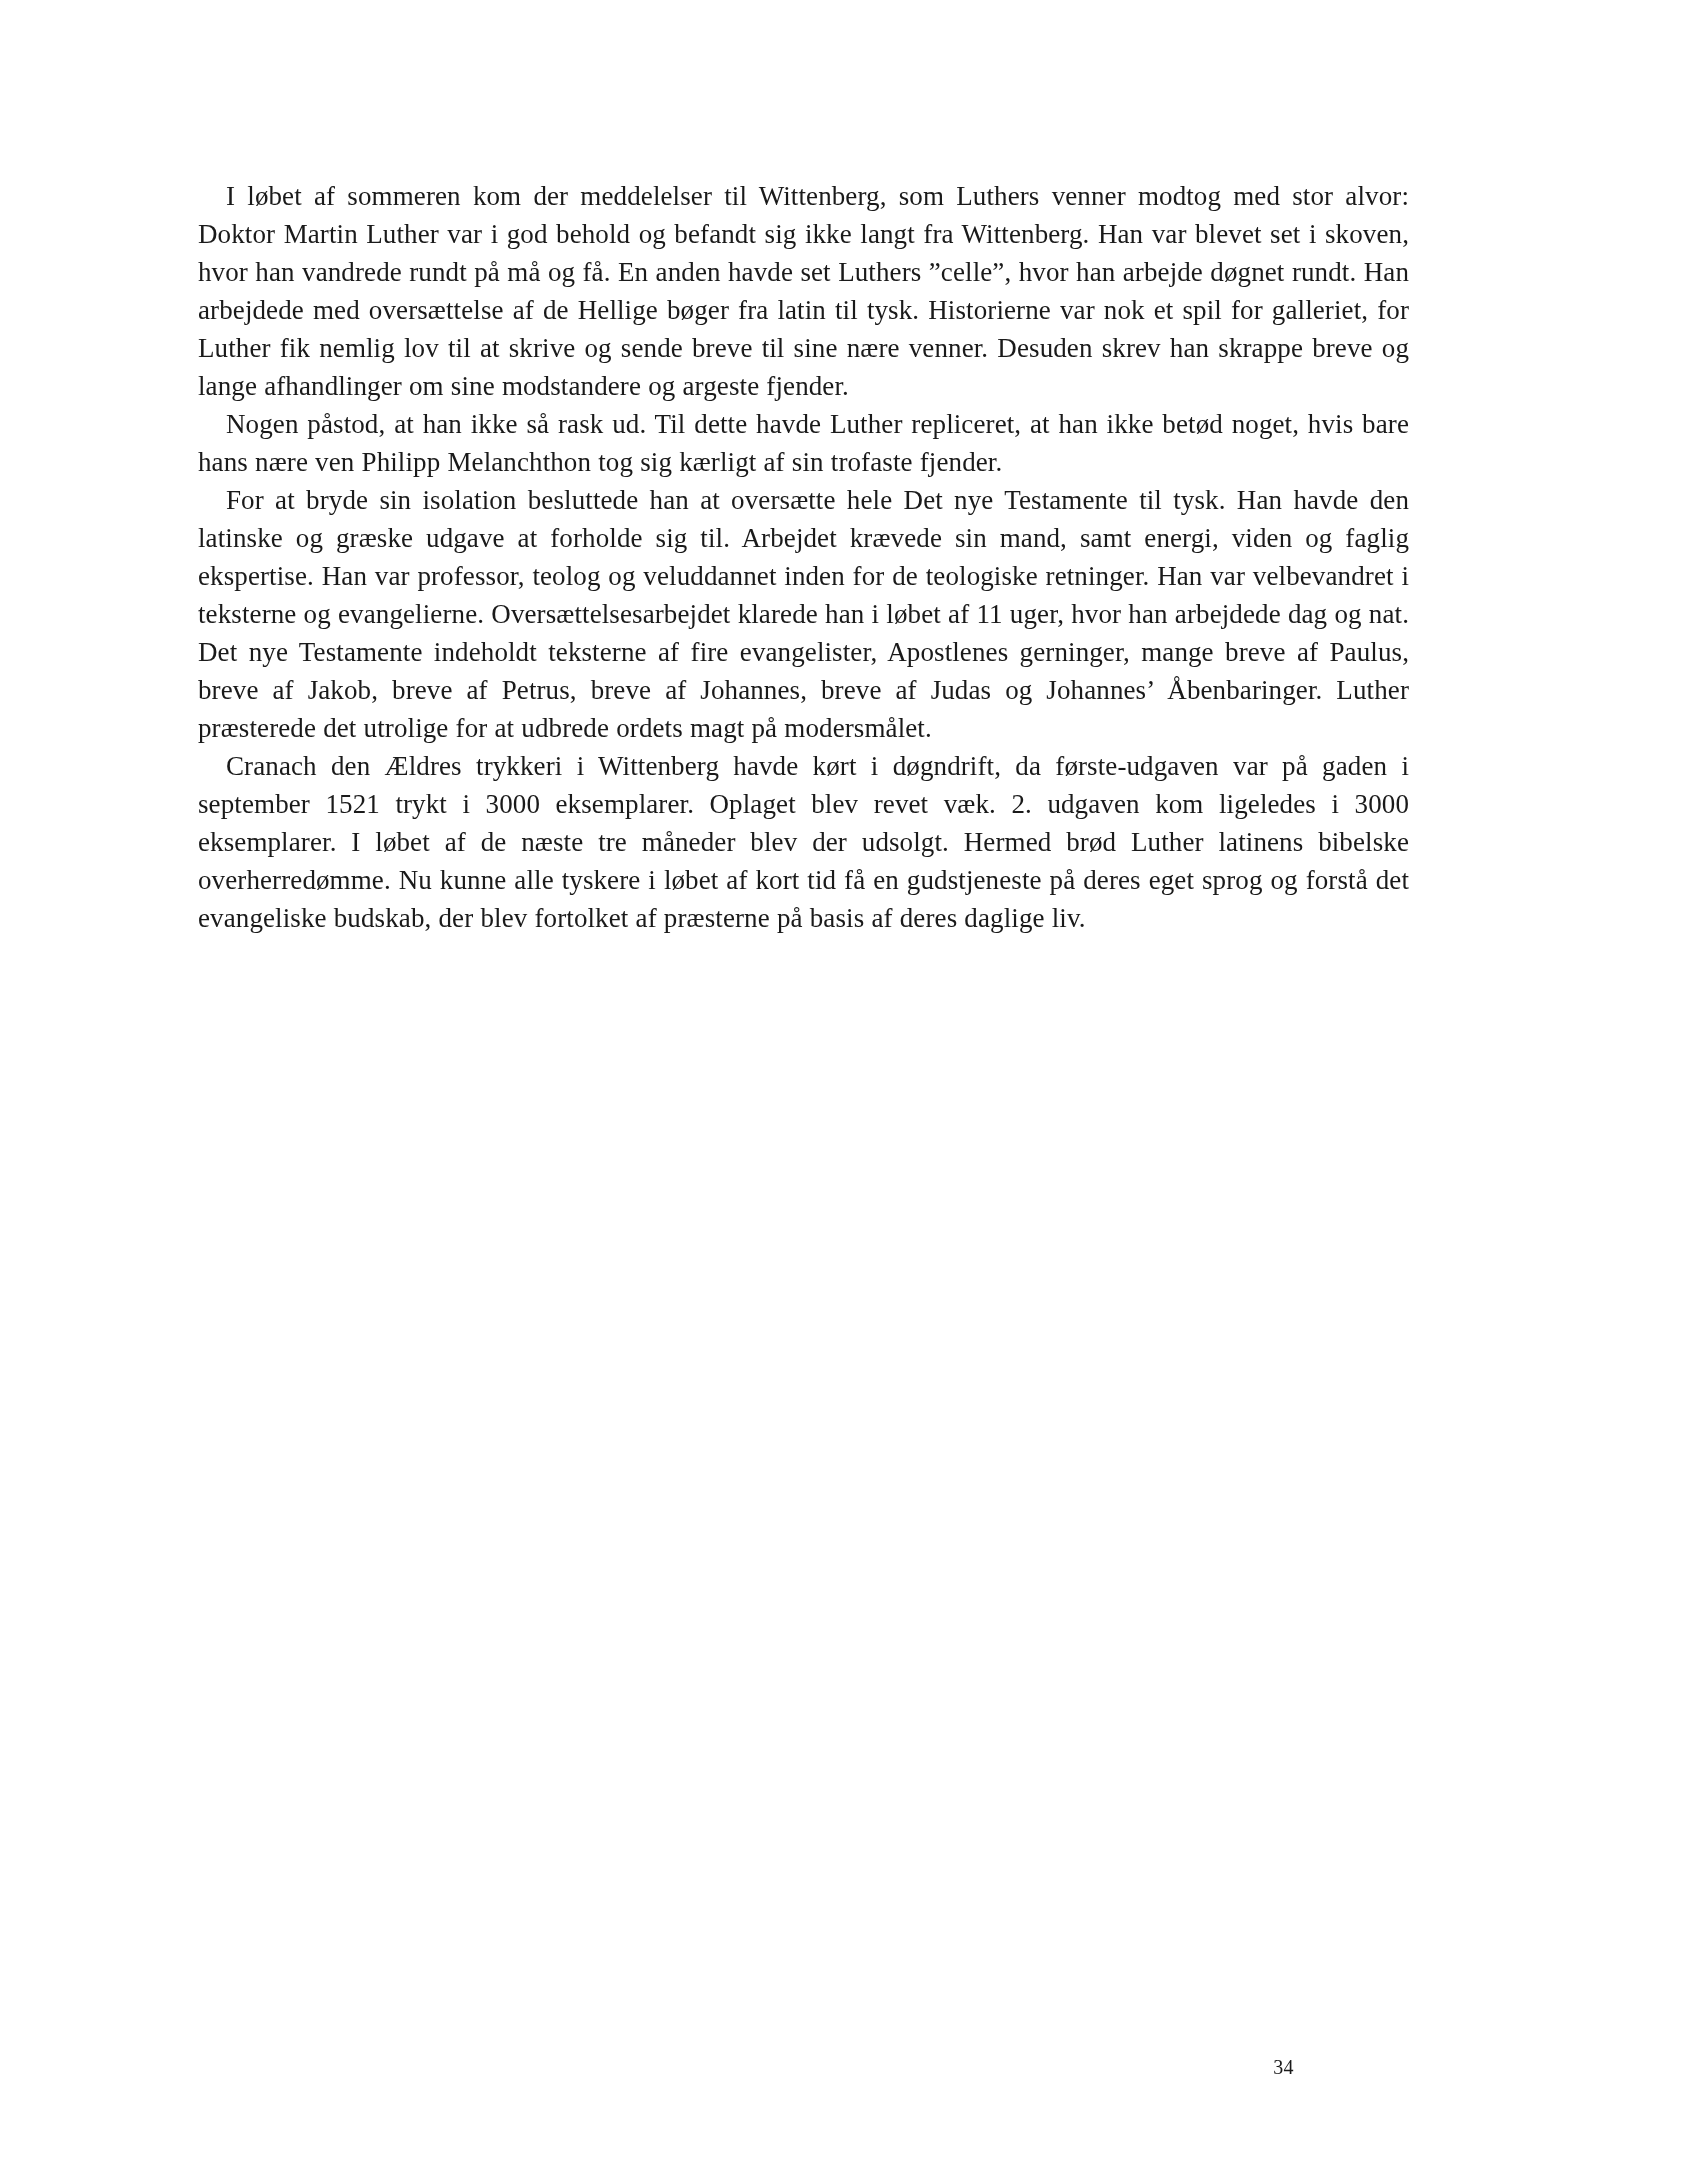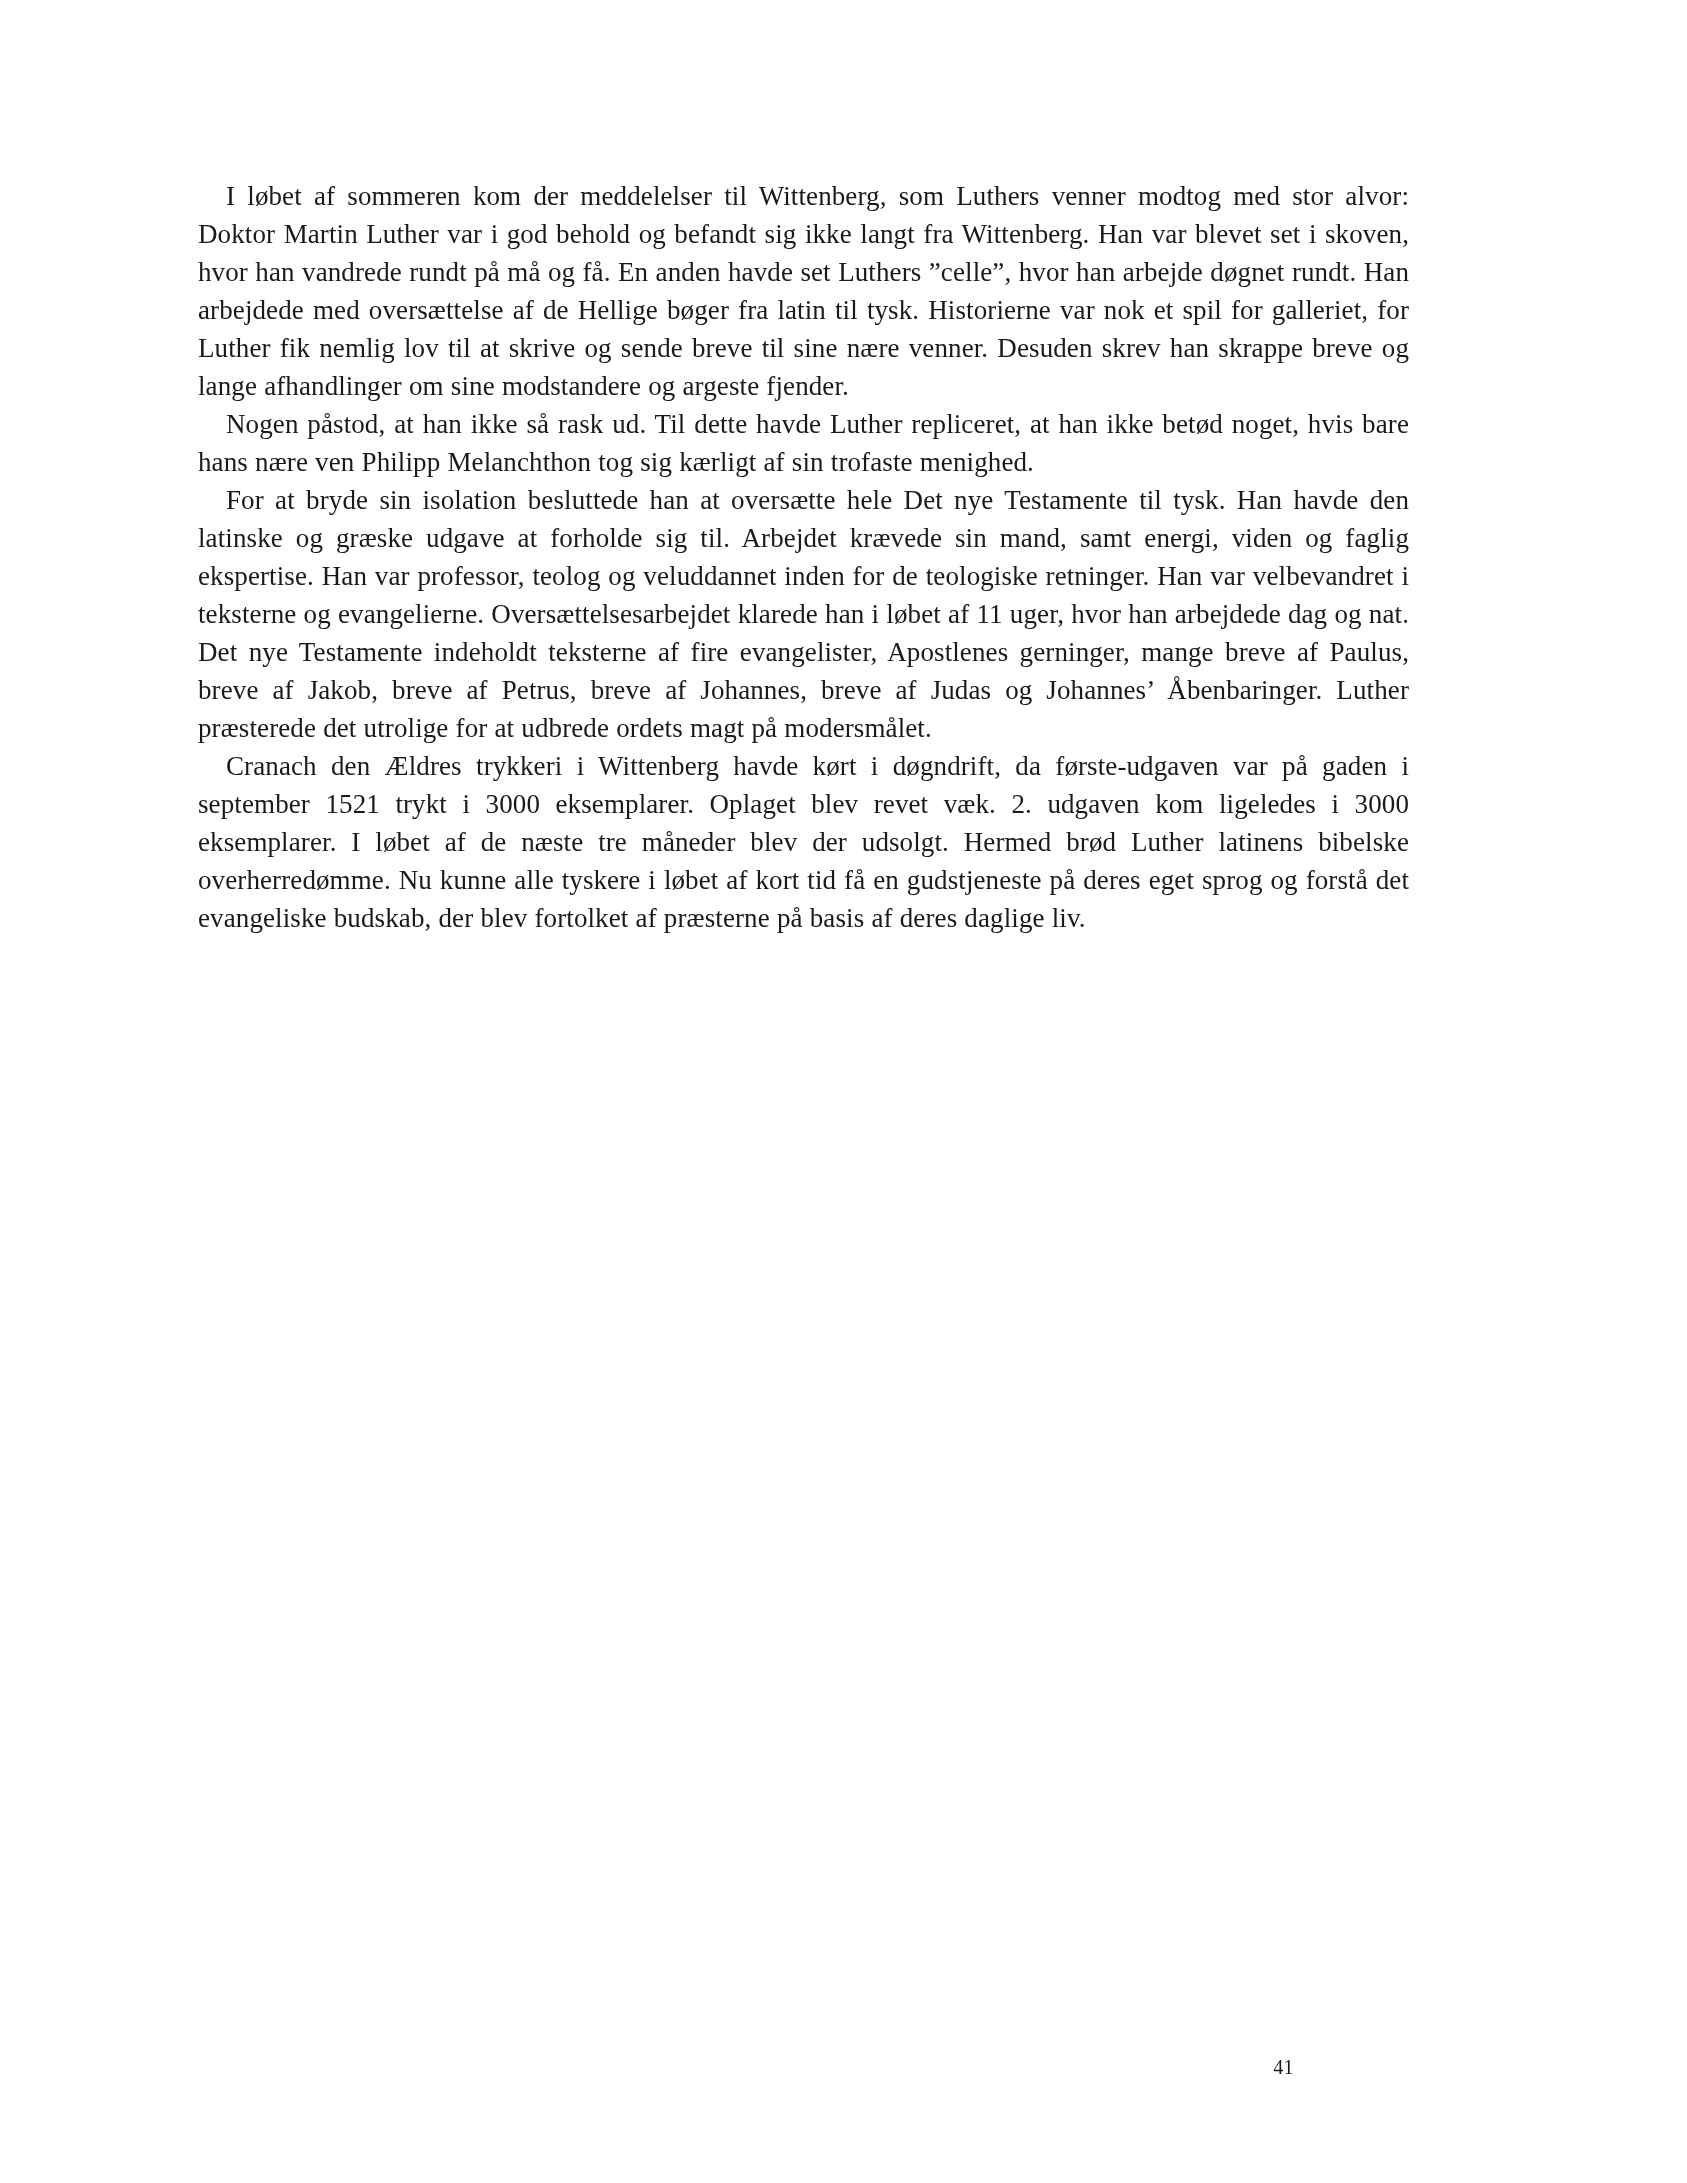--- a/index.html
+++ b/index.html
@@ -57,21 +57,21 @@
     letter-spacing: 0.02em;
   }
 </style>
 </head>
 <body>
 
 <div class="page">
 
   <div class="text-block">
     <p class="body-paragraph">I løbet af sommeren kom der meddelelser til Wittenberg, som Luthers venner modtog med stor alvor: Doktor Martin Luther var i god behold og befandt sig ikke langt fra Wittenberg. Han var blevet set i skoven, hvor han vandrede rundt på må og få. En anden havde set Luthers ”celle”, hvor han arbejde døgnet rundt. Han arbejdede med oversættelse af de Hellige bøger fra latin til tysk. Historierne var nok et spil for galleriet, for Luther fik nemlig lov til at skrive og sende breve til sine nære venner. Desuden skrev han skrappe breve og lange afhandlinger om sine modstandere og argeste fjender.</p>
-    <p class="body-paragraph">Nogen påstod, at han ikke så rask ud. Til dette havde Luther repliceret, at han ikke betød noget, hvis bare hans nære ven Philipp Melanchthon tog sig kærligt af sin trofaste menighed.</p>
+    <p class="body-paragraph">Nogen påstod, at han ikke så rask ud. Til dette havde Luther repliceret, at han ikke betød noget, hvis bare hans nære ven Philipp Melanchthon tog sig kærligt af sin trofaste fjender.</p>
     <p class="body-paragraph">For at bryde sin isolation besluttede han at oversætte hele Det nye Testamente til tysk. Han havde den latinske og græske udgave at forholde sig til. Arbejdet krævede sin mand, samt energi, viden og faglig ekspertise. Han var professor, teolog og veluddannet inden for de teologiske retninger. Han var velbevandret i teksterne og evangelierne. Oversættelsesarbejdet klarede han i løbet af 11 uger, hvor han arbejdede dag og nat. Det nye Testamente indeholdt teksterne af fire evangelister, Apostlenes gerninger, mange breve af Paulus, breve af Jakob, breve af Petrus, breve af Johannes, breve af Judas og Johannes’ Åbenbaringer. Luther præsterede det utrolige for at udbrede ordets magt på modersmålet.</p>
     <p class="body-paragraph">Cranach den Ældres trykkeri i Wittenberg havde kørt i døgndrift, da første-udgaven var på gaden i september 1521 trykt i 3000 eksemplarer. Oplaget blev revet væk. 2. udgaven kom ligeledes i 3000 eksemplarer. I løbet af de næste tre måneder blev der udsolgt. Hermed brød Luther latinens bibelske overherredømme. Nu kunne alle tyskere i løbet af kort tid få en gudstjeneste på deres eget sprog og forstå det evangeliske budskab, der blev fortolket af præsterne på basis af deres daglige liv.</p>
   </div>
 
-  <div class="folio">41</div>
+  <div class="folio">34</div>
 
 </div>
 
 
 </body></html>

